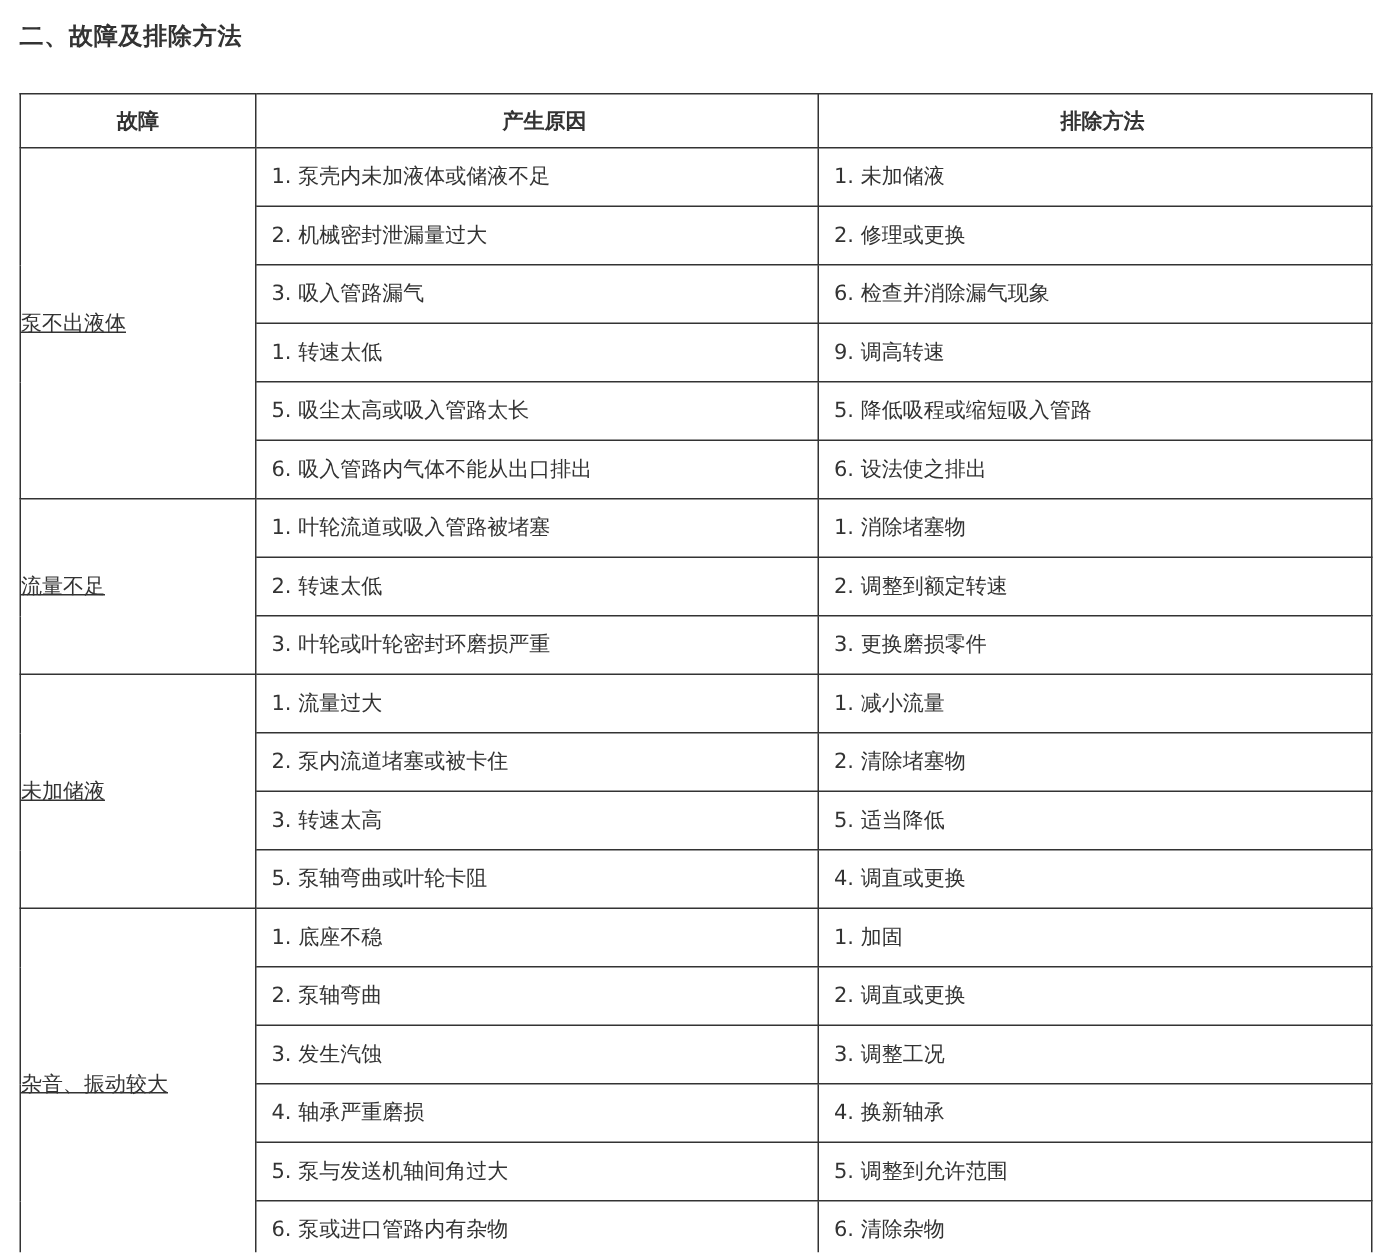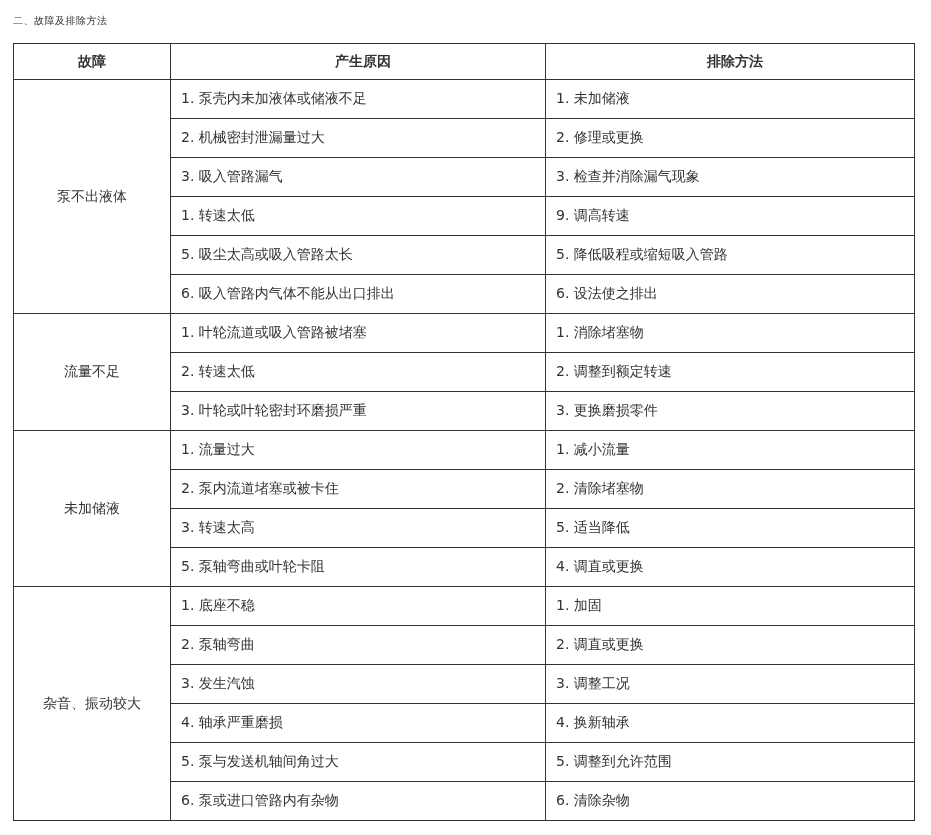--- a/index.html
+++ b/index.html
@@ -11,24 +11,24 @@
   }
   .page {
     width: 931px;
     height: 835px;
     box-sizing: border-box;
     padding: 14px 0 0 13px;
     background: #ffffff;
     overflow: hidden;
   }
   .doc-title {
-    font-size: 10px;
-    font-weight: normal;
+    font-size: 16px;
+    font-weight: bold;
     color: #333333;
-    margin: 0 0 15px 0;
+    margin: 0 0 27px 0;
     letter-spacing: 0.5px;
   }
   table.fault-table {
     border-collapse: collapse;
     table-layout: fixed;
     width: 901px;
   }
   .fault-table th,
   .fault-table td {
     border: 1px solid #333333;
@@ -43,21 +43,22 @@
   .fault-table tbody tr { height: 39px; }
   th.h-fault {
     font-weight: bold;
   }
   th.h-cause, th.h-remedy {
     text-align: center;
     font-weight: bold;
     padding-left: 10px;
   }
   td.fault-cell {
-    text-align: center;
+    text-align: left;
+    text-decoration: underline;
   }
   td.cause-cell, td.remedy-cell {
     text-align: left;
     padding-left: 10px;
   }
 </style>
 </head>
 <body>
 
 <div class="page">
@@ -83,21 +84,21 @@
         <td class="fault-cell" rowspan="6">泵不出液体</td>
         <td class="cause-cell">1. 泵壳内未加液体或储液不足</td>
         <td class="remedy-cell">1. 未加储液</td>
       </tr>
       <tr>
         <td class="cause-cell">2. 机械密封泄漏量过大</td>
         <td class="remedy-cell">2. 修理或更换</td>
       </tr>
       <tr>
         <td class="cause-cell">3. 吸入管路漏气</td>
-        <td class="remedy-cell">3. 检查并消除漏气现象</td>
+        <td class="remedy-cell">6. 检查并消除漏气现象</td>
       </tr>
       <tr>
         <td class="cause-cell">1. 转速太低</td>
         <td class="remedy-cell">9. 调高转速</td>
       </tr>
       <tr>
         <td class="cause-cell">5. 吸尘太高或吸入管路太长</td>
         <td class="remedy-cell">5. 降低吸程或缩短吸入管路</td>
       </tr>
       <tr>

